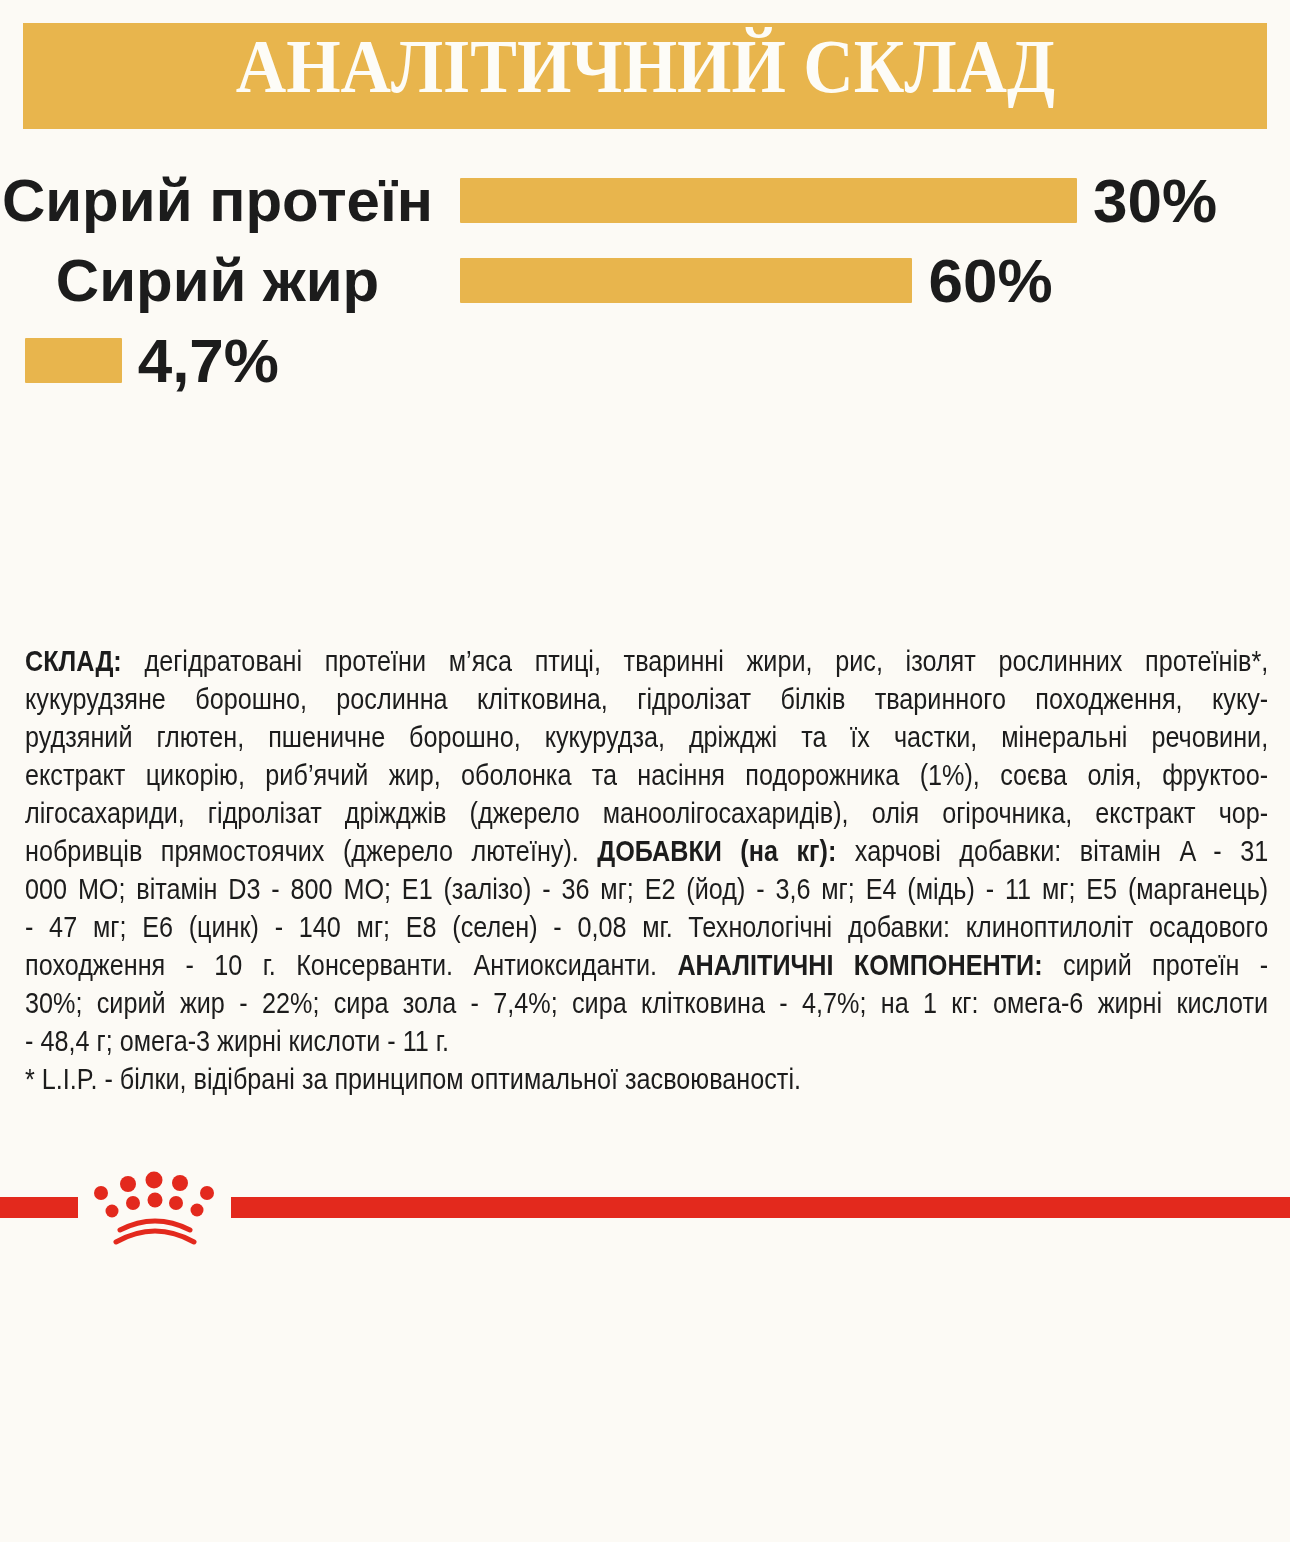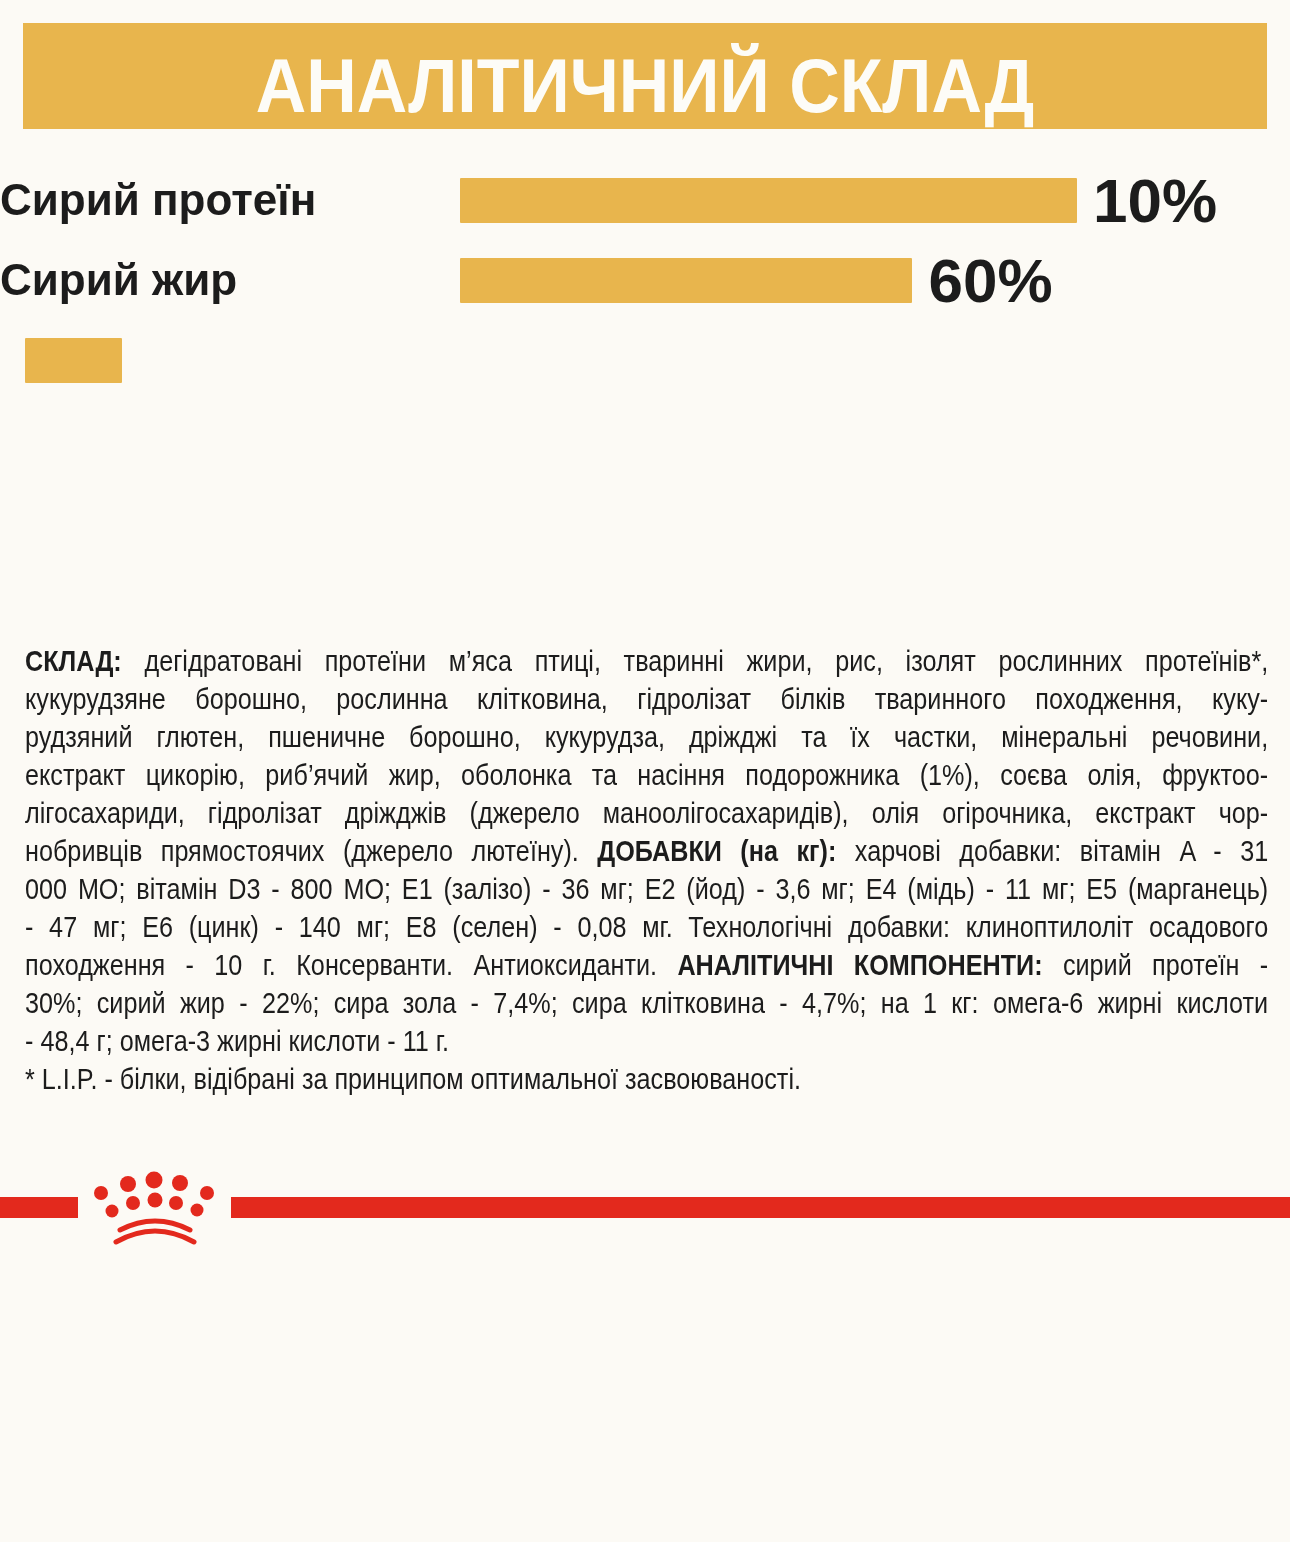--- a/index.html
+++ b/index.html
@@ -7,36 +7,36 @@
     position:relative;
     width:1290px;height:1542px;
     background:var(--bg,#FCFAF5);
     font-family:"Liberation Sans", sans-serif;
     overflow:hidden;
   }
   
   .banner{
     position:absolute;left:23px;width:1244px;height:106px;
     background:var(--gold,#E8B54D);
-    display:flex;align-items:flex-end;justify-content:center;
+    display:flex;align-items:flex-start;justify-content:center;font-family:Liberation Serif, serif;
   }
   .banner-1{top:23px;}
   .banner-2{top:520px;}
   .banner-title{
     color:#FDFCF7;
     font-size:76px;font-weight:800;letter-spacing:0px;
     transform:scaleX(0.92);transform-origin:center;
     white-space:nowrap;
   }
   
   .chart{position:absolute;top:160px;left:0;width:1290px;}
   .chart-row{display:flex;align-items:center;height:80px;}
   .bar-label{
-    width:435px;text-align:left;
-    font-size:44px;font-weight:700;color:#1C1C1C;
+    width:435px;text-align:center;
+    font-size:60px;font-weight:700;color:#1C1C1C;
     white-space:nowrap;
   }
   .bar{
     height:45px;margin-left:25px;border-radius:1px;
     background:var(--gold,#E8B54D);
     flex:0 0 auto;
   }
   .bar-value{
     margin-left:16px;
     font-size:62px;font-weight:700;color:#1C1C1C;
@@ -73,29 +73,30 @@
 <div class="page" style="--bg: #FCFAF5; --gold: #E8B54D; --red: #E3291D;">
 
   <div class="banner banner-1">
     <span class="banner-title">АНАЛІТИЧНИЙ СКЛАД</span>
   </div>
 
   <div class="chart">
       <div class="chart-row">
         <span class="bar-label">Сирий протеїн</span>
         <div class="bar" style="width: 617px; background: rgb(232, 181, 77);"></div>
-        <span class="bar-value">10%</span>
+        <span class="bar-value">30%</span>
       </div>
       <div class="chart-row">
         <span class="bar-label">Сирий жир</span>
         <div class="bar" style="width: 452.467px; background: rgb(232, 181, 77);"></div>
         <span class="bar-value">60%</span>
       </div>
       <div class="chart-row">
         <div class="bar" style="width: 96.6633px; background: rgb(232, 181, 77);"></div>
+        <span class="bar-value">4,7%</span>
       </div>
     </div>
 
 
   <div class="composition">
       <div class="comp-line j"><b>СКЛАД:</b><span> дегідратовані протеїни м’яса птиці, тваринні жири, рис, ізолят рослинних протеїнів*,</span></div>
       <div class="comp-line j"><span>кукурудзяне борошно, рослинна клітковина, гідролізат білків тваринного походження, куку-</span></div>
       <div class="comp-line j"><span>рудзяний глютен, пшеничне борошно, кукурудза, дріжджі та їх частки, мінеральні речовини,</span></div>
       <div class="comp-line j"><span>екстракт цикорію, риб’ячий жир, оболонка та насіння подорожника (1%), соєва олія, фруктоо-</span></div>
       <div class="comp-line j"><span>лігосахариди, гідролізат дріжджів (джерело маноолігосахаридів), олія огірочника, екстракт чор-</span></div>

